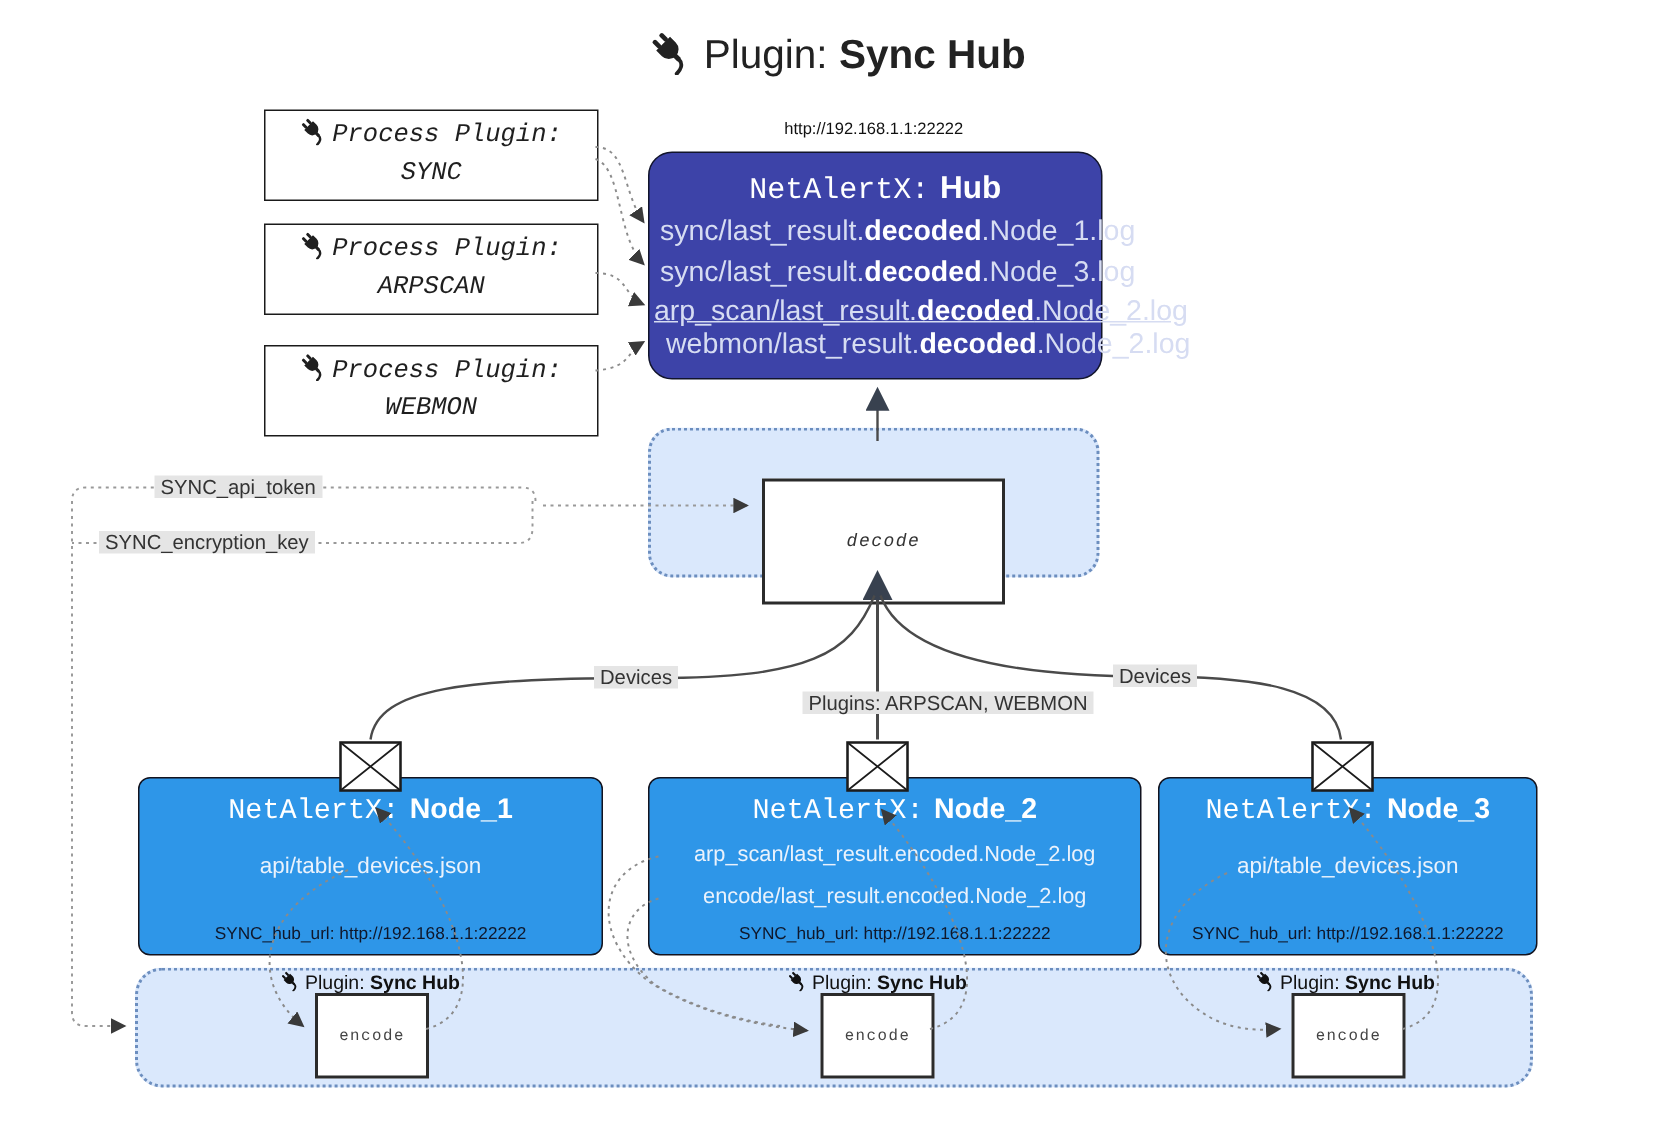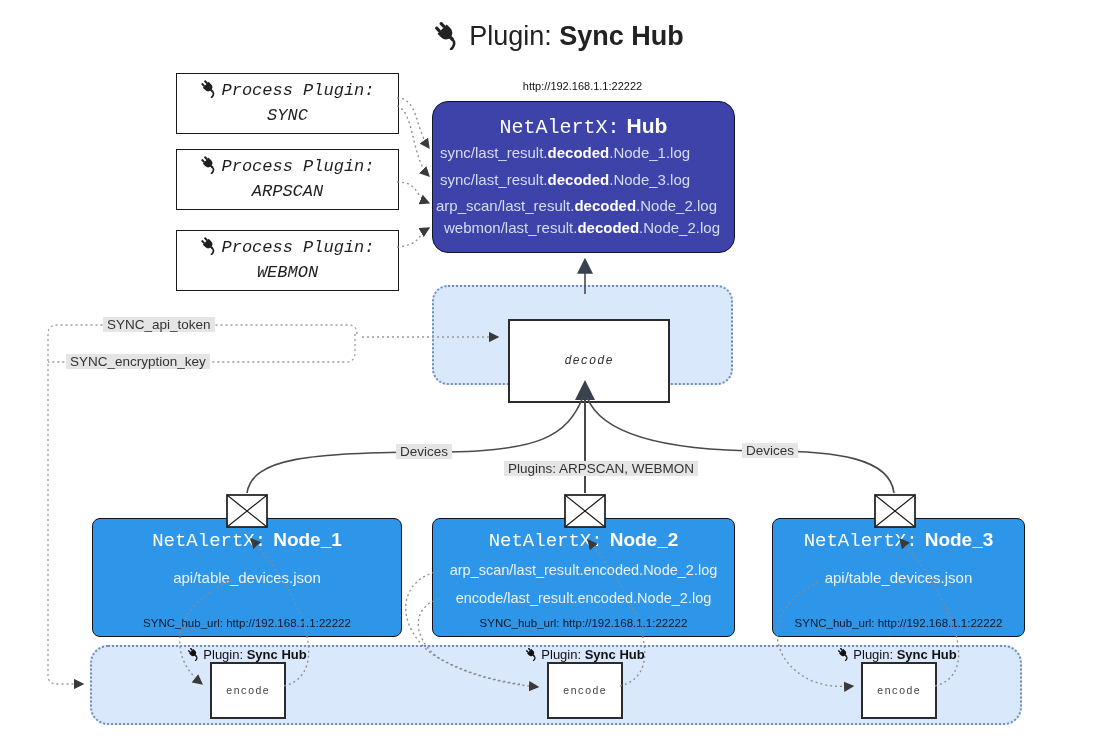--- a/index.html
+++ b/index.html
@@ -19,21 +19,21 @@
         display:flex;flex-direction:column;justify-content:center;line-height:1.45;}
   .pbox .plug-svg{width:19px;height:19px;vertical-align:-3px;margin-right:2px;}
 
   
   #hub-url{left:432px;width:301px;top:80px;text-align:center;font-size:11px;color:#111;z-index:2;}
   #hub{left:432px;top:101px;width:301px;height:150px;background:#3d43a8;border:1.8px solid #11142b;
        border-radius:16px;z-index:2;color:#fff;}
   #hub-title{position:absolute;left:0;right:0;top:12px;text-align:center;font-size:20px;}
   #hub-title .pre{font-family:"Liberation Mono","DejaVu Sans Mono",monospace;}
   #hub-title b{font-size:21px;margin-left:7px;}
-  .hlog{position:absolute;left:440px;font-size:15px;color:#d6dcf2;white-space:nowrap;z-index:2;text-align:center;}
+  .hlog{position:absolute;left:440px;font-size:19px;color:#d6dcf2;white-space:nowrap;z-index:2;text-align:center;}
   .hlog b{color:#ffffff;}
 
   
   #decode-region{left:432px;top:285px;width:301px;height:100px;background:#dae8fc;
                  border:2px dotted #6c8ebf;border-radius:16px;z-index:1;box-sizing:border-box;}
   .wbox{background:#fff;border:2px solid #2b2b2b;z-index:2;display:flex;align-items:center;
         justify-content:center;color:#333;}
   #decode-box{left:508px;top:295px;width:158px;height:80px;font-size:12px;letter-spacing:1px;margin-top:24px;}
 
   
@@ -110,42 +110,42 @@
 </div>
 
 <div id="hub-url" class="abs">http://192.168.1.1:22222</div>
 <div id="hub" class="abs">
   <div id="hub-title">
     <span class="pre">NetAlertX:</span><b>Hub</b>
   </div>
 </div>
 <div class="abs hlog" style="top:144px;"><span>sync/last_result.</span><b>decoded</b><span>.Node_1.log</span></div>
 <div class="abs hlog" style="top:171px;"><span>sync/last_result.</span><b>decoded</b><span>.Node_3.log</span></div>
-<div class="abs hlog" style="top:197px;left:436px;"><span>arp_scan/last_result.</span><b>decoded</b><span>.Node_2.log</span></div>
+<div class="abs hlog" style="top:197px;left:436px;text-decoration:underline;"><span>arp_scan/last_result.</span><b>decoded</b><span>.Node_2.log</span></div>
 <div class="abs hlog" style="top:219px;left:444px;"><span>webmon/last_result.</span><b>decoded</b><span>.Node_2.log</span></div>
 
 <div id="decode-region" class="abs"></div>
 <div id="decode-box" class="abs wbox mono">decode</div>
 
 <span class="abs lbl" style="left:103px;top:317px;">SYNC_api_token</span>
 <span class="abs lbl" style="left:66px;top:354px;">SYNC_encryption_key</span>
 
 <span class="abs lbl" style="left:396px;top:444px;">Devices</span>
-<span class="abs lbl" style="left:504px;top:461px;">Plugins: ARPSCAN, WEBMON</span>
+<span class="abs lbl" style="left:535px;top:461px;">Plugins: ARPSCAN, WEBMON</span>
 <span class="abs lbl" style="left:742px;top:443px;">Devices</span>
 
 <div class="abs node" style="left:92px;width:308px;">
   <div class="node-title">
     <span class="pre">NetAlertX:</span><b>Node_1</b>
   </div>
   <div class="nfile" style="top:50px;">api/table_devices.json</div>
   <div class="nurl">SYNC_hub_url: http://192.168.1.1:22222</div>
 </div>
 
-<div class="abs node node2" style="left:432px;width:301px;">
+<div class="abs node node2" style="left:432px;width:301px;padding-left:26px;">
   <div class="node-title">
     <span class="pre">NetAlertX:</span><b>Node_2</b>
   </div>
   <div class="nfile" style="top:43px;">arp_scan/last_result.encoded.Node_2.log</div>
   <div class="nfile" style="top:71px;">encode/last_result.encoded.Node_2.log</div>
   <div class="nurl">SYNC_hub_url: http://192.168.1.1:22222</div>
 </div>
 
 <div class="abs node" style="left:772px;width:251px;">
   <div class="node-title">

